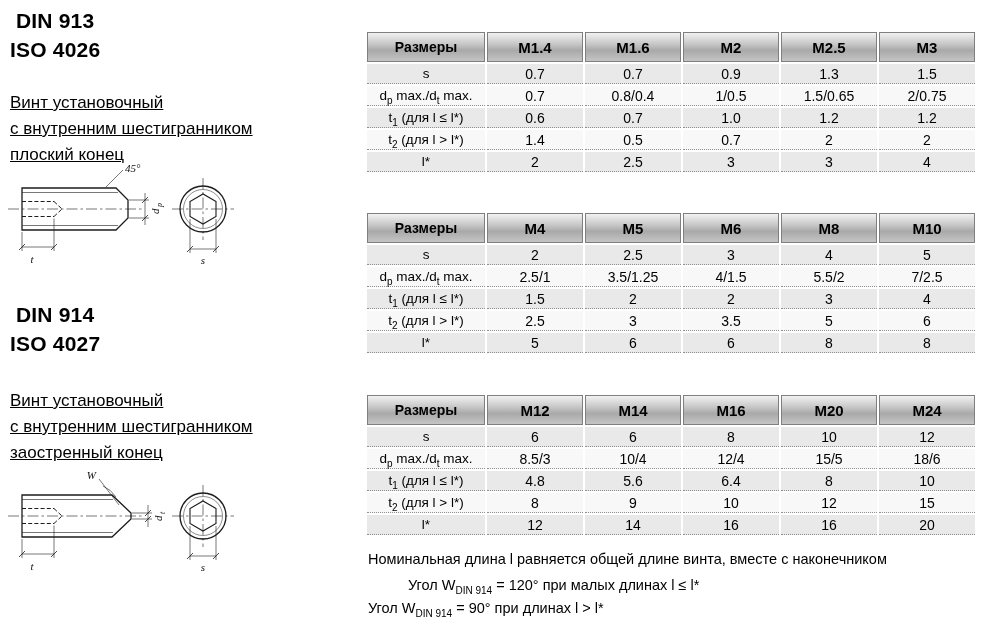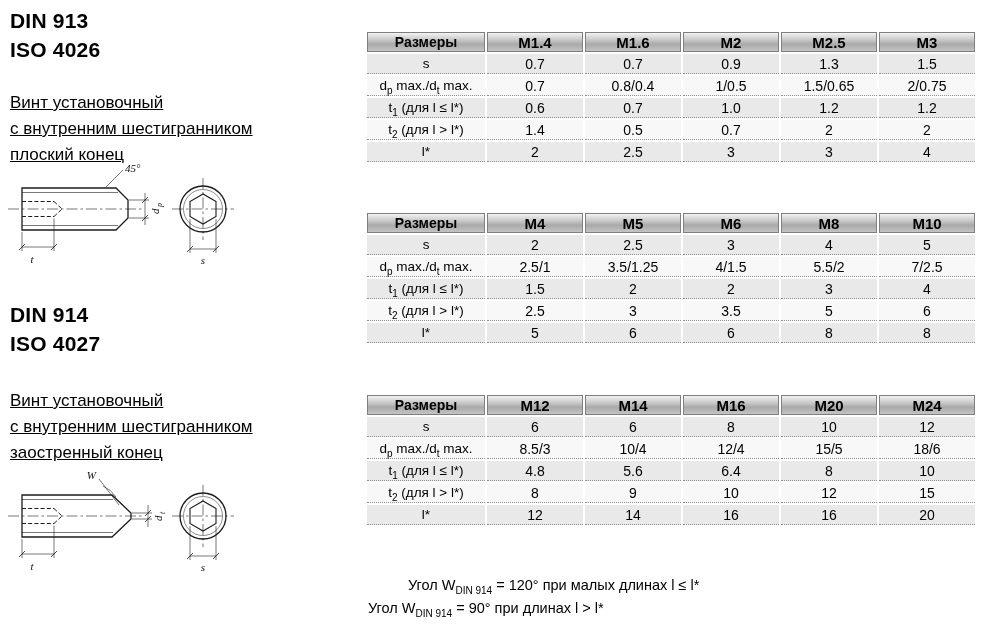--- a/index.html
+++ b/index.html
@@ -1,31 +1,31 @@
 <!DOCTYPE html>
 <html><head>
 <meta charset="utf-8">
 <style>
   * { margin:0; padding:0; box-sizing:border-box; }
   html,body { background:#ffffff; }
   body { width:984px; height:628px; font-family:"Liberation Sans", sans-serif; color:#000; }
   .page { position:relative; width:984px; height:628px; background:#fff; overflow:hidden; }
 
-  .std { position:absolute; font-weight:bold; font-size:21px; line-height:29px; letter-spacing:0.2px; }
+  .std { position:absolute; font-weight:bold; font-size:21px; line-height:29px; letter-spacing:0.2px;text-align:center; }
   .desc { position:absolute; font-size:17px; line-height:26px;text-decoration:underline; }
 
   .drawing { position:absolute; }
   svg text { font-family:"Liberation Serif", serif; font-style:italic; font-size:11px; fill:#111; }
   svg text.subtext { font-size:8px; }
 
   .dimtable { position:absolute; border-collapse:separate; border-spacing:2px; table-layout:fixed; background:#fff; }
   .dimtable col.c0 { width:118px; }
   .dimtable col.c  { width:96px; }
   .dimtable th {
-    height:20px; text-align:center; vertical-align:middle;
+    height:30px; text-align:center; vertical-align:middle;
     font-size:15px; font-weight:bold;
     background:linear-gradient(180deg,#f2f2f2 0%,#c6c6c6 40%,#a9a9a9 62%,#c4c4c4 100%);
     border:1px solid #7f7f7f;
   }
   .dimtable th.hlbl { font-size:14px; }
   .dimtable td {
     height:20px; text-align:center; vertical-align:middle;
     font-size:14px; padding:1px 2px;
     border-bottom:1px dotted #8f8f8f;
   }
@@ -337,16 +337,17 @@
         <td class="lbl"><span>l*</span><sub></sub><span></span><sub></sub><span></span></td>
         <td>12</td>
         <td>14</td>
         <td>16</td>
         <td>16</td>
         <td>20</td>
       </tr>
     </tbody>
   </table>
 
+  <div class="note" style="left:368px; top:551px;"><span>Номинальная длина l равняется общей длине винта, вместе с наконечником</span><sub></sub><span></span></div>
   <div class="note" style="left:368px; top:577px;margin-left:40px;"><span>Угол W</span><sub>DIN 914</sub><span> = 120° при малых длинах l ≤ l*</span></div>
   <div class="note" style="left:368px; top:600px;"><span>Угол W</span><sub>DIN 914</sub><span> = 90° при длинах l &gt; l*</span></div>
 
 </div>
 
 </body></html>

